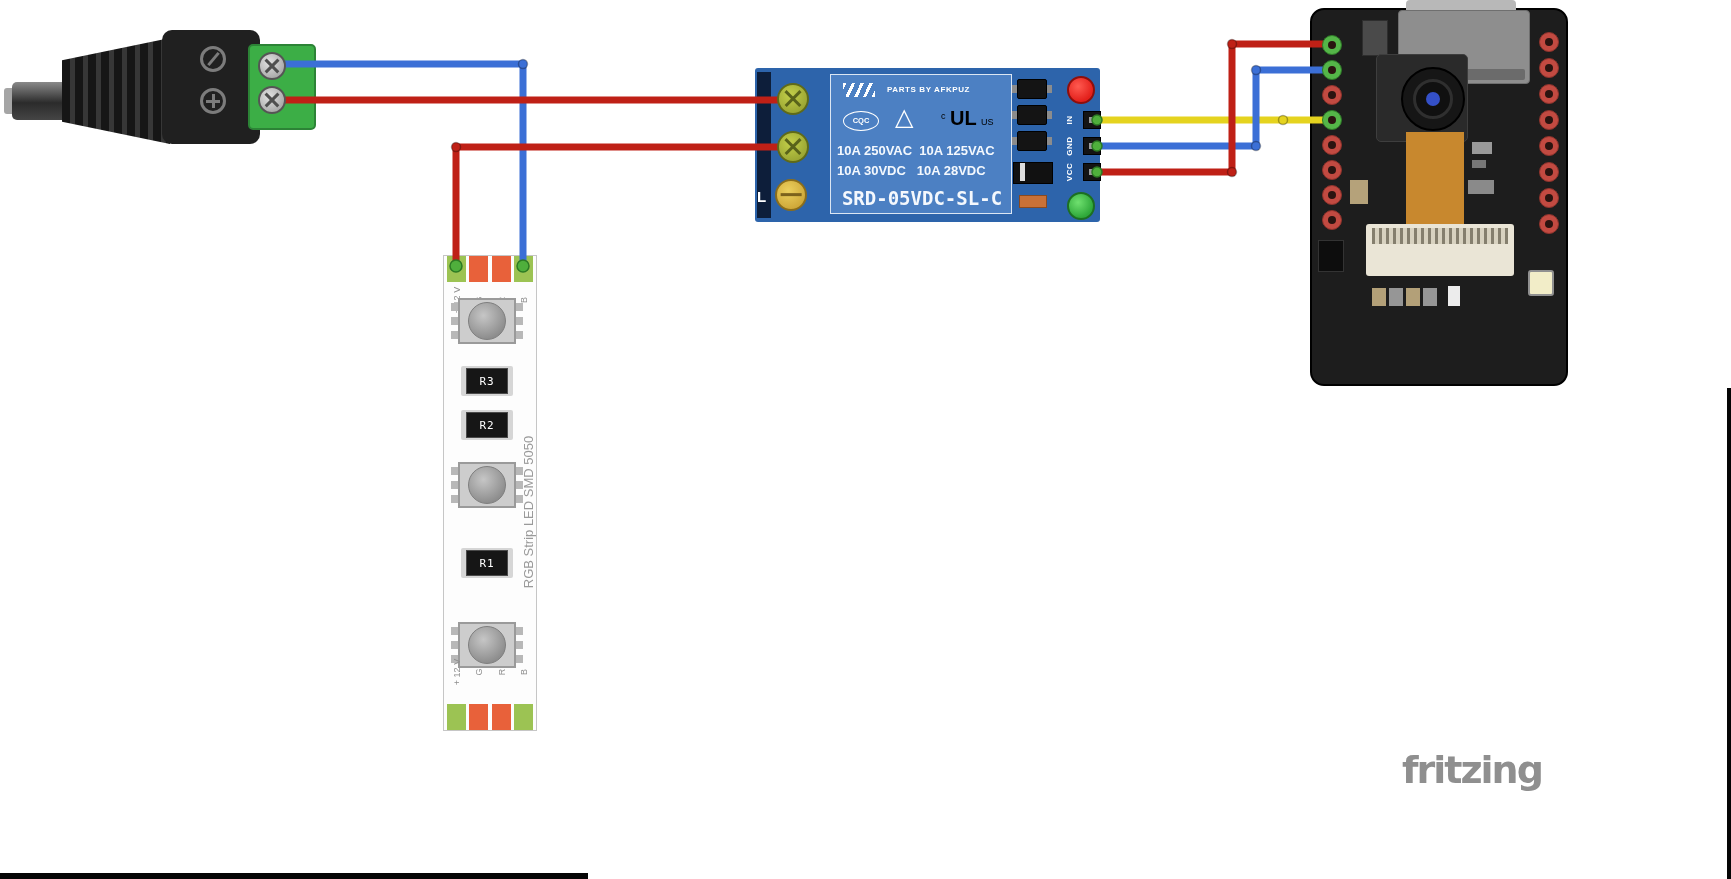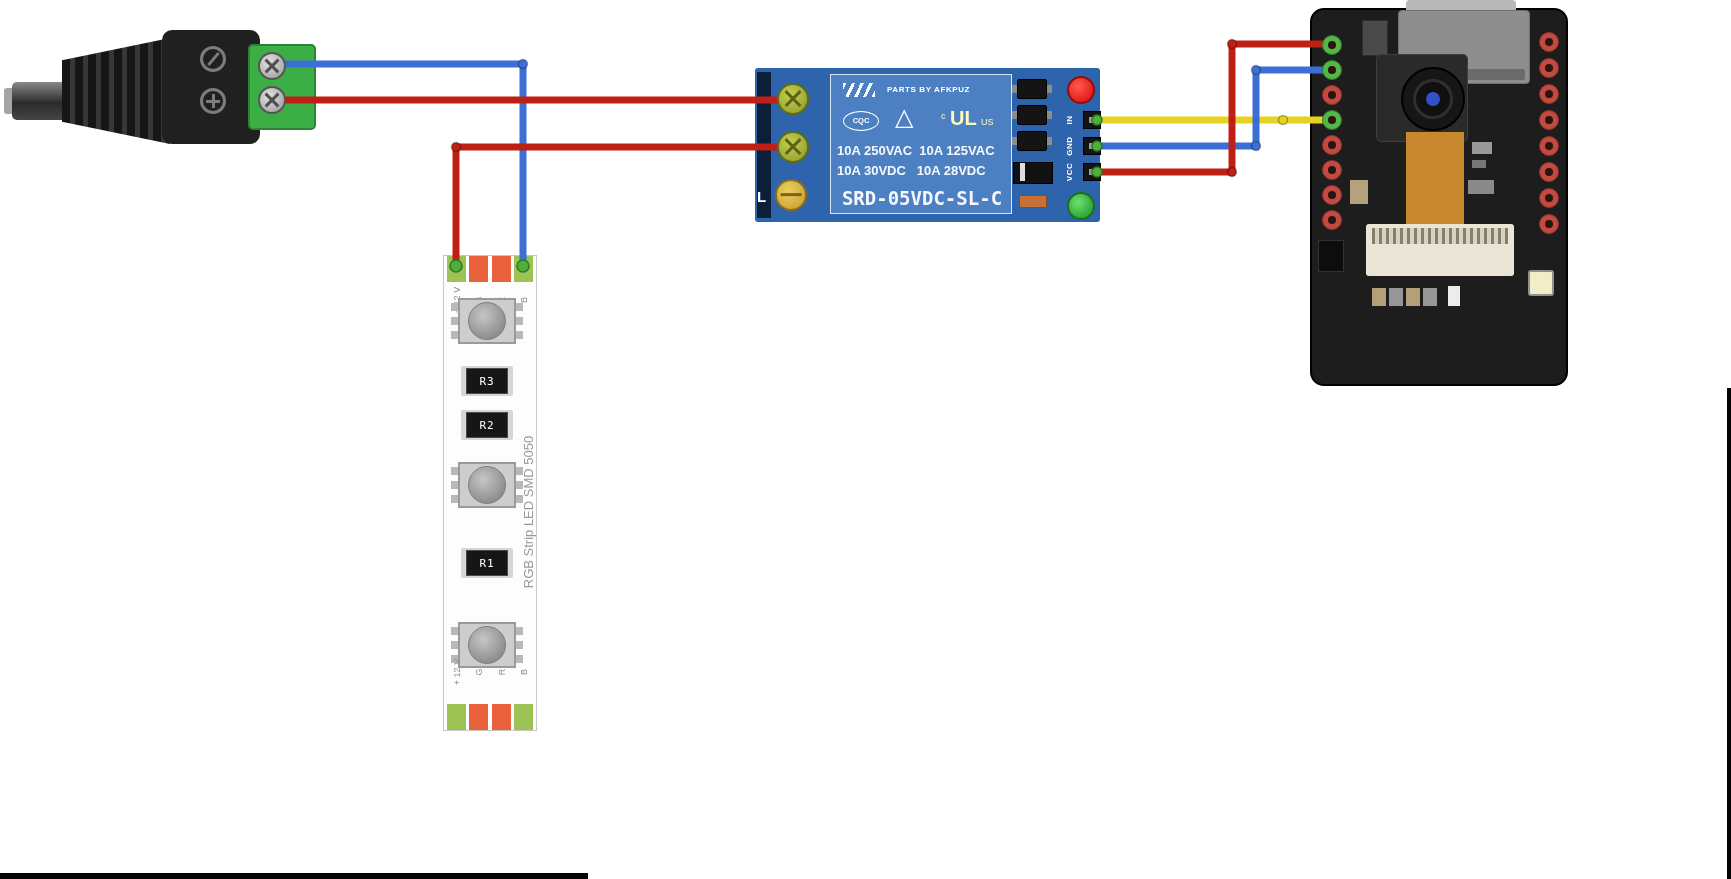--- a/index.html
+++ b/index.html
@@ -139,21 +139,21 @@
     <div class="abs screw olive above" style="left:22px;top:15px;"></div>
     <div class="abs screw olive above" style="left:22px;top:63px;"></div>
     <div class="abs screw gold above" style="left:20px;top:111px;"></div>
     <div class="abs" style="left:2px;top:120px;color:#fff;font-weight:bold;font-size:15px;">L</div>
 
     <div class="abs" style="left:75px;top:6px;width:182px;height:140px;background:var(--relay_body);border:1px solid rgba(255,255,255,.8);box-sizing:border-box;">
       <div class="abs" style="left:12px;top:8px;width:32px;height:14px;background:repeating-linear-gradient(115deg,#ffffff 0 3px,rgba(0,0,0,0) 3px 8px);"></div>
       <div class="abs" style="left:56px;top:10px;color:#fff;font-weight:bold;font-size:8px;letter-spacing:.6px;">PARTS BY AFKPUZ</div>
       <div class="abs" style="left:12px;top:36px;width:36px;height:20px;border:1.5px solid #fff;border-radius:50%;box-sizing:border-box;color:#fff;font-weight:bold;font-size:7.5px;line-height:17px;text-align:center;">CQC</div>
       <div class="abs" style="left:64px;top:28px;color:#fff;font-size:24px;line-height:28px;">△</div>
-      <div class="abs" style="left:110px;top:32px;color:#fef9c3;">
+      <div class="abs" style="left:110px;top:32px;color:#000000;">
         <span style="font-size:9px;vertical-align:6px;">c</span>
         <span style="font-size:20px;font-weight:bold;">UL</span>
         <span style="font-size:9px;">US</span>
       </div>
       <div class="abs" style="left:6px;top:68px;color:#f4f8fd;font-weight:bold;font-size:13px;white-space:pre;">10A 250VAC  10A 125VAC</div>
       <div class="abs" style="left:6px;top:88px;color:#f4f8fd;font-weight:bold;font-size:13px;white-space:pre;">10A 30VDC   10A 28VDC</div>
       <div class="abs" style="left:4px;top:112px;width:174px;text-align:center;color:#f4f8fd;font-family:'DejaVu Sans Mono',monospace;font-weight:bold;font-size:19px;">SRD-05VDC-SL-C</div>
     </div>
 
     <div class="trans" style="top:11px;"></div>
@@ -277,15 +277,16 @@
     <circle class="bend bend-red" cx="1232" cy="172" r="4.5"></circle>
     <circle class="bend bend-red" cx="1232" cy="44" r="4.5"></circle>
 
     <circle class="conn" cx="456" cy="266" r="6"></circle>
     <circle class="conn" cx="523" cy="266" r="6"></circle>
     <circle class="conn" cx="1097" cy="120" r="5"></circle>
     <circle class="conn" cx="1097" cy="146" r="5"></circle>
     <circle class="conn" cx="1097" cy="172" r="5"></circle>
   </svg>
 
+  <div class="abs wm" style="left:1402px;top:748px;">fritzing</div>
   <div class="abs" style="left:0;top:873px;width:588px;height:6px;background:#050505;"></div>
   <div class="abs" style="left:1727px;top:388px;width:4px;height:491px;background:#050505;"></div>
 </div>
 
 </body></html>

